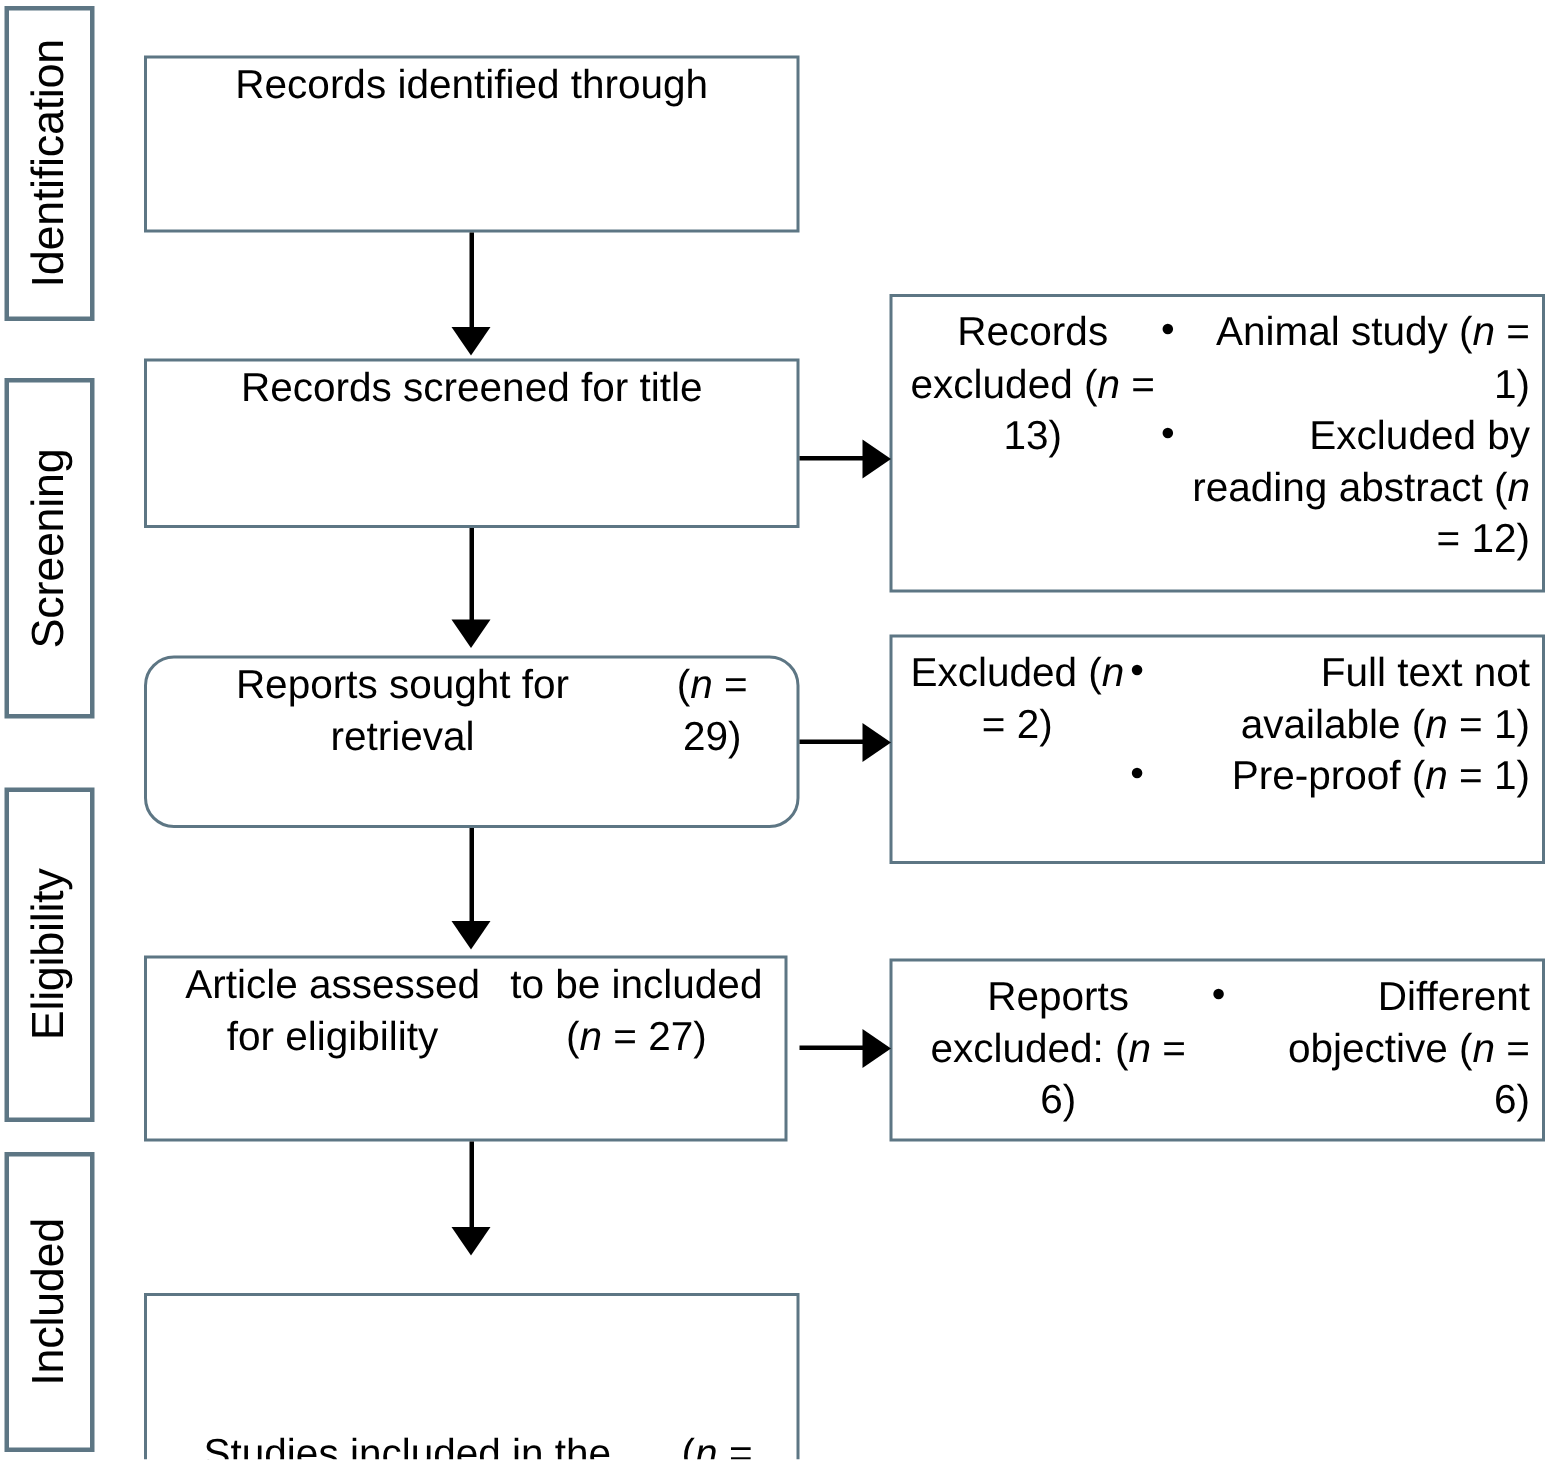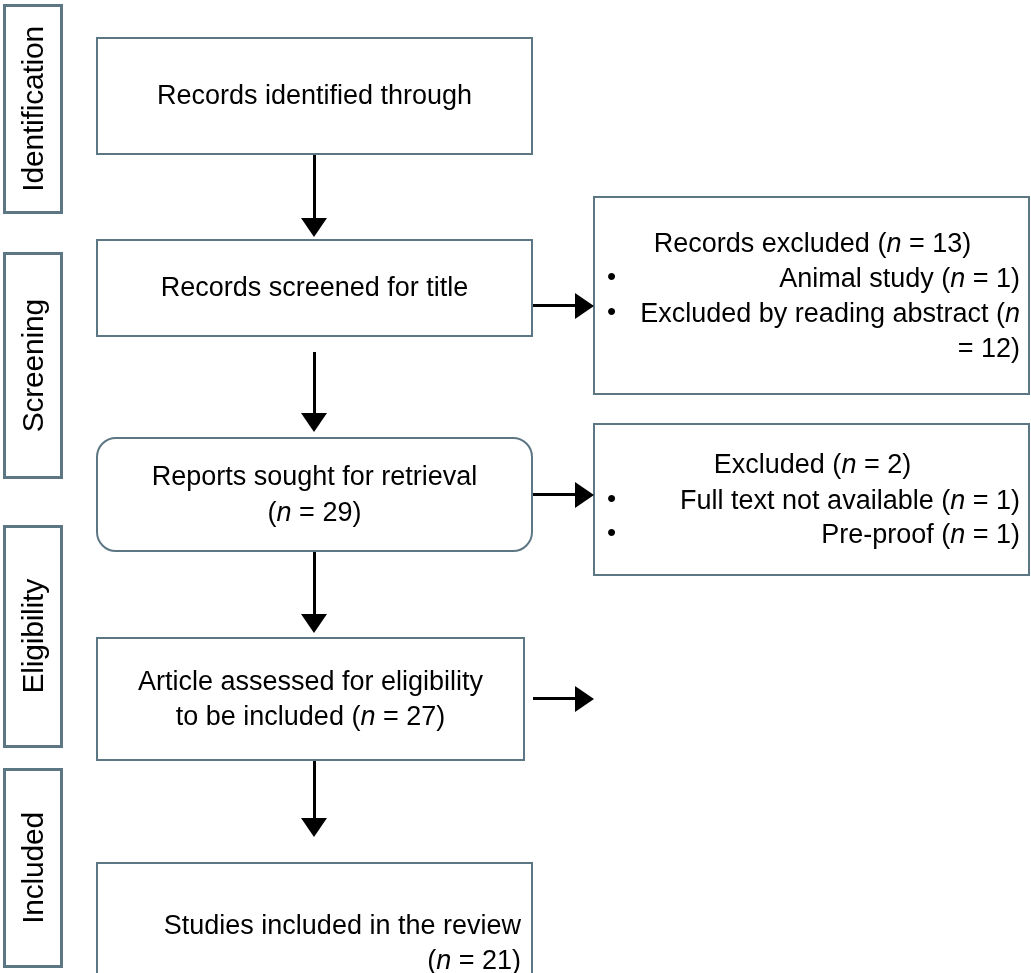--- a/index.html
+++ b/index.html
@@ -40,21 +40,21 @@
     color: #000000;
   }
 
   
   .node {
     position: absolute;
     box-sizing: border-box;
     border: 2px solid #5d7684;
     background: #ffffff;
     display: flex;
-    flex-direction: column;
+    flex-direction: row;
     justify-content: center;
   }
   .node-center {
     text-align: center;
     font-size: 27px;
     line-height: 1.30;
     padding: 0 10px;
   }
   .node-list {
     font-size: 27px;
@@ -133,21 +133,21 @@
   </div>
 
   <div class="stage-box" style="left:3px; top:768px; width:60px; height:200px;">
     <span class="stage-label">Included</span>
   </div>
 
   <div class="node node-center" style="left:96px; top:37px; width:437px; height:118px;">
     <div>Records identified through</div>
   </div>
 
-  <div class="node node-center" style="left:96px; top:239px; width:437px; height:98px;">
+  <div class="node node-center" style="left:96px; top:239px; width:437px; height:113px;">
     <div>Records screened for title</div>
   </div>
 
   <div class="node node-center" style="left:96px; top:437px; width:437px; height:115px;border-radius:20px;">
     <div>Reports sought for retrieval</div>
     <div>(<span class="ital">n</span> = 29)</div>
   </div>
 
   <div class="node node-center" style="left:96px; top:637px; width:429px; height:124px;">
     <div>Article assessed for eligibility</div>
@@ -168,20 +168,26 @@
   </div>
 
   <div class="node node-list" style="left:593px; top:423px; width:437px; height:153px;">
     <span class="list-head">Excluded (<span class="ital">n</span> = 2)</span>
     <ul class="bullets">
       <li>Full text not available (<span class="ital">n</span> = 1)</li>
       <li>Pre-proof (<span class="ital">n</span> = 1)</li>
     </ul>
   </div>
 
+  <div class="node node-list" style="left:593px; top:639px; width:437px; height:122px;">
+    <span class="list-head">Reports excluded: (<span class="ital">n</span> = 6)</span>
+    <ul class="bullets">
+      <li>Different objective (<span class="ital">n</span> = 6)</li>
+    </ul>
+  </div>
 
   <div class="v-line" style="left:313px; top:155px; height:65px;"></div>
   <div class="v-arrow" style="left:301px; top:218px;"></div>
 
   <div class="v-line" style="left:313px; top:352px; height:63px;"></div>
   <div class="v-arrow" style="left:301px; top:413px;"></div>
 
   <div class="v-line" style="left:313px; top:552px; height:64px;"></div>
   <div class="v-arrow" style="left:301px; top:614px;"></div>
 

